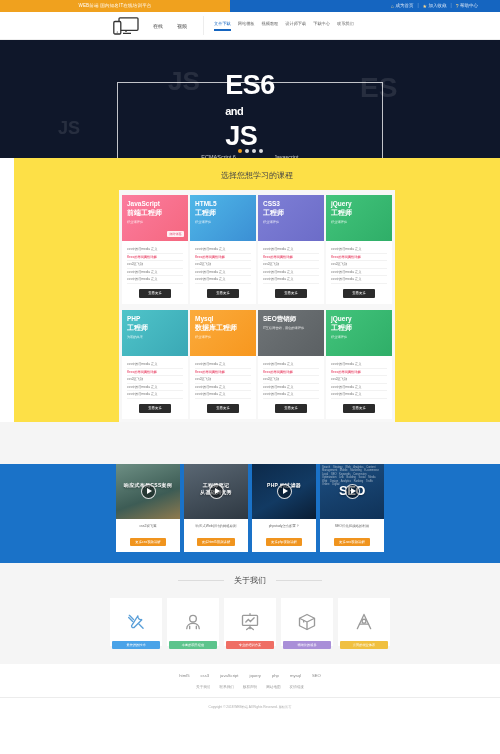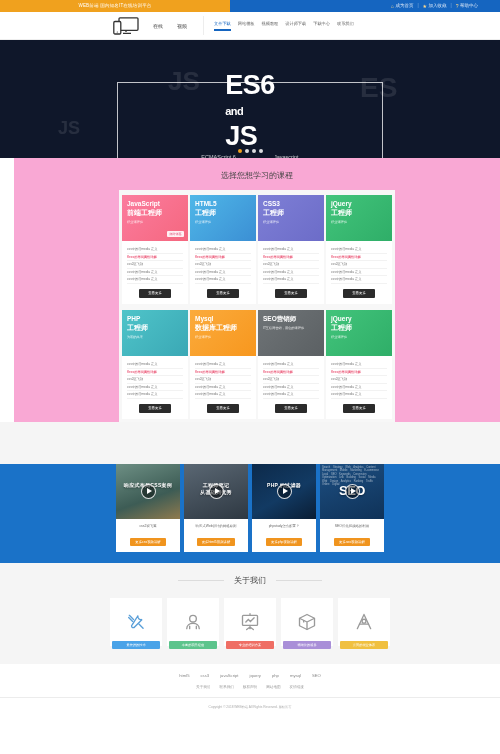--- a/index.html
+++ b/index.html
@@ -88,21 +88,21 @@
     display: flex; align-items: center; justify-content: center; font-size: 4px;
   }
   .dots {
     position: absolute; left: 0; right: 0; bottom: 5px;
     display: flex; justify-content: center; gap: 3px;
   }
   .dot { width: 4px; height: 4px; border-radius: 50%; background: rgba(255,255,255,.85); }
   .dot.on { background: #f0a11e; }
 
   
-  .section-wrap { background: #f9a8d4; margin-left: 14px; }
+  .section-wrap { background: #fde047; margin-left: 14px; }
   .sec-title {
     font-size: 8px; color: #444; text-align: center; padding: 12px 0 9px;
   }
   .courses {
     width: 276px; margin: 0 auto; background: #f7f7f7; padding: 5px 0 8px;
   }
   .grid {
     display: grid; grid-template-columns: repeat(4, 66px); gap: 2px;
     justify-content: center; margin-bottom: 6px;
   }

